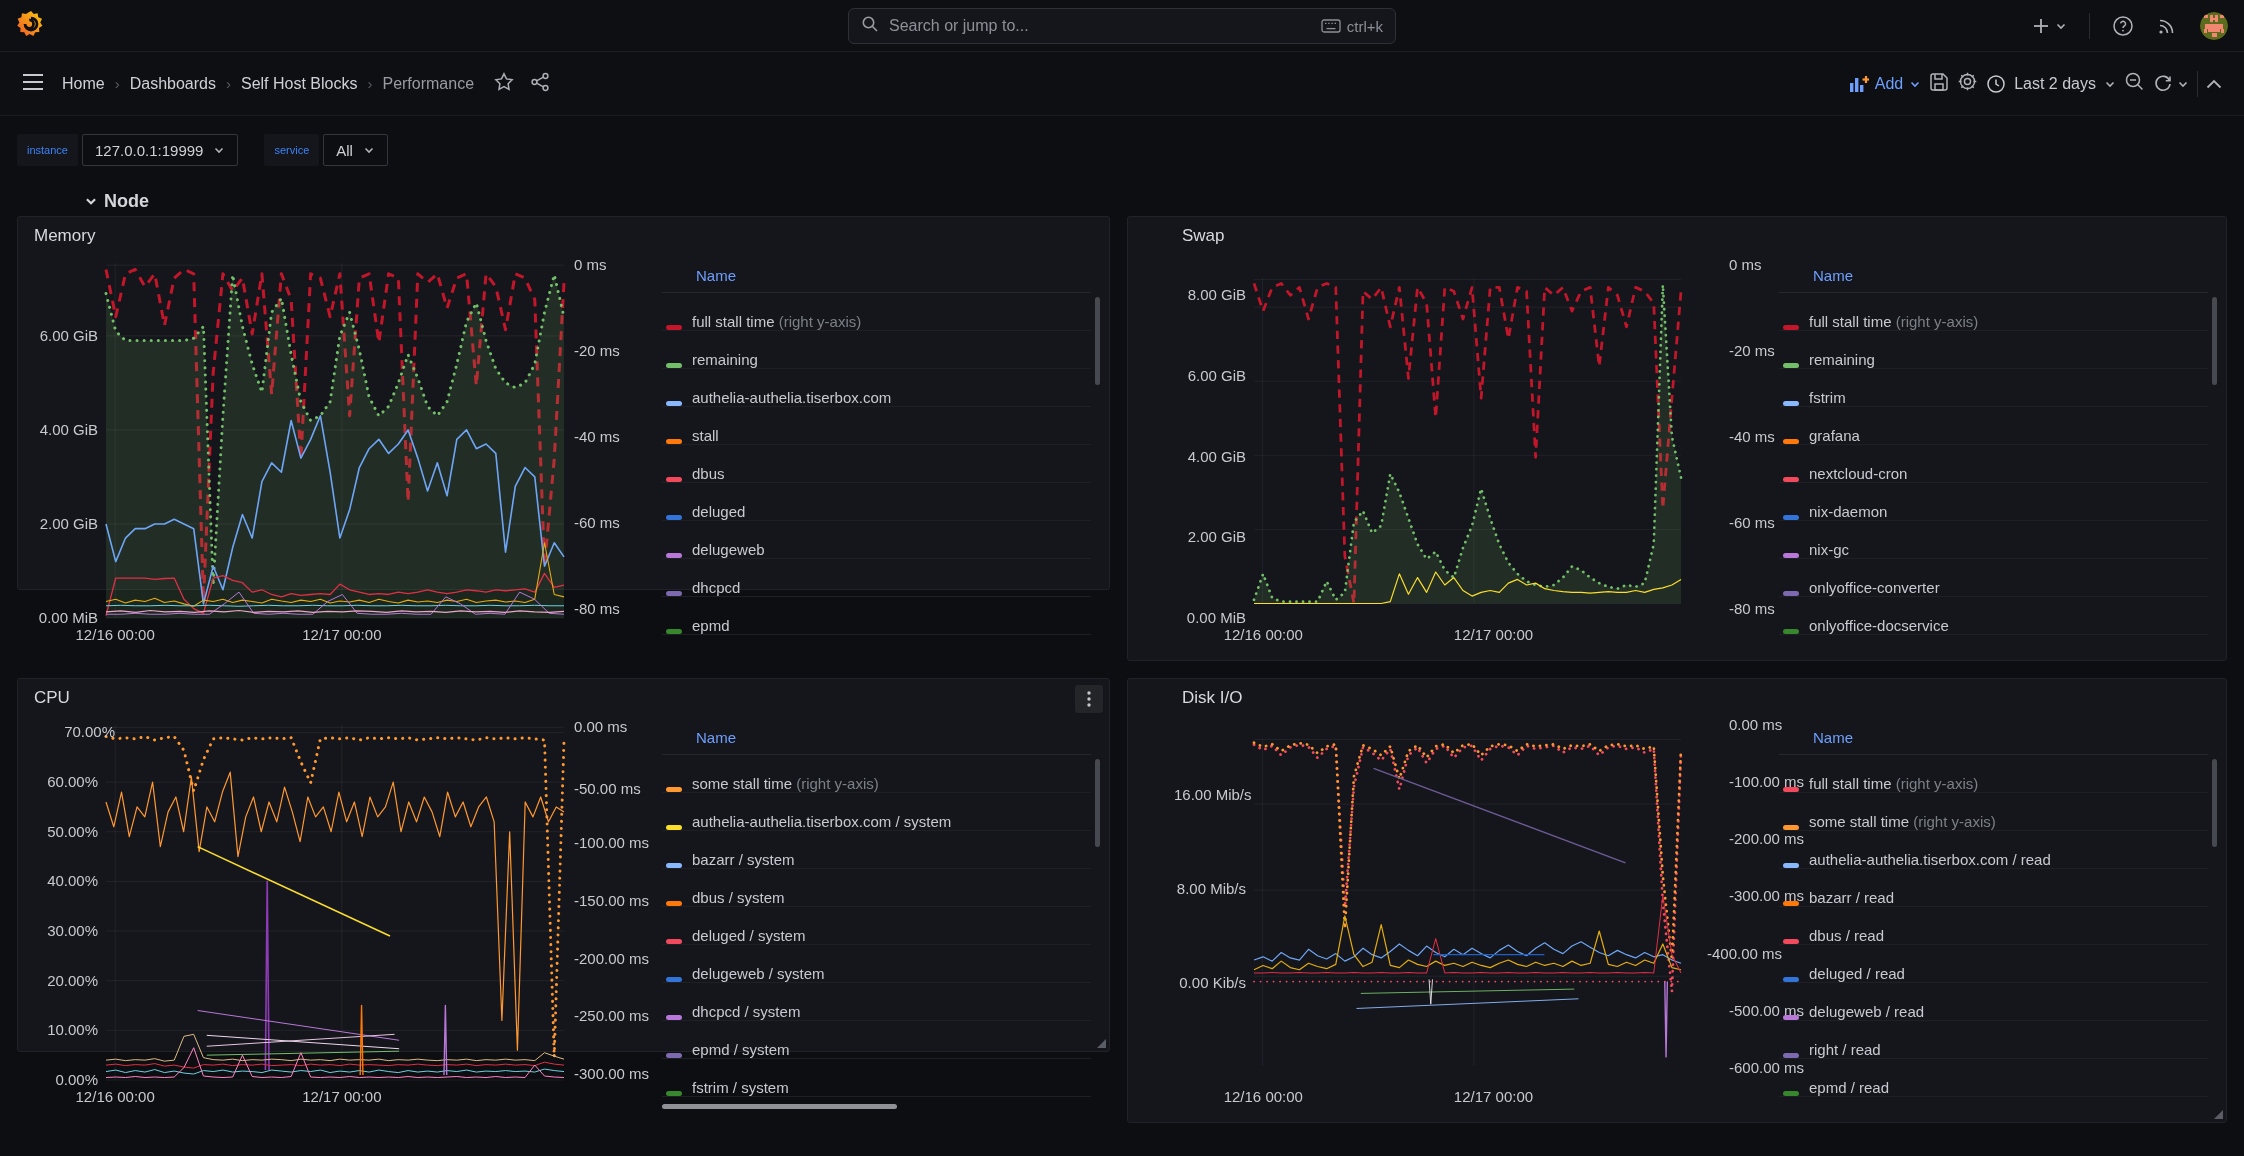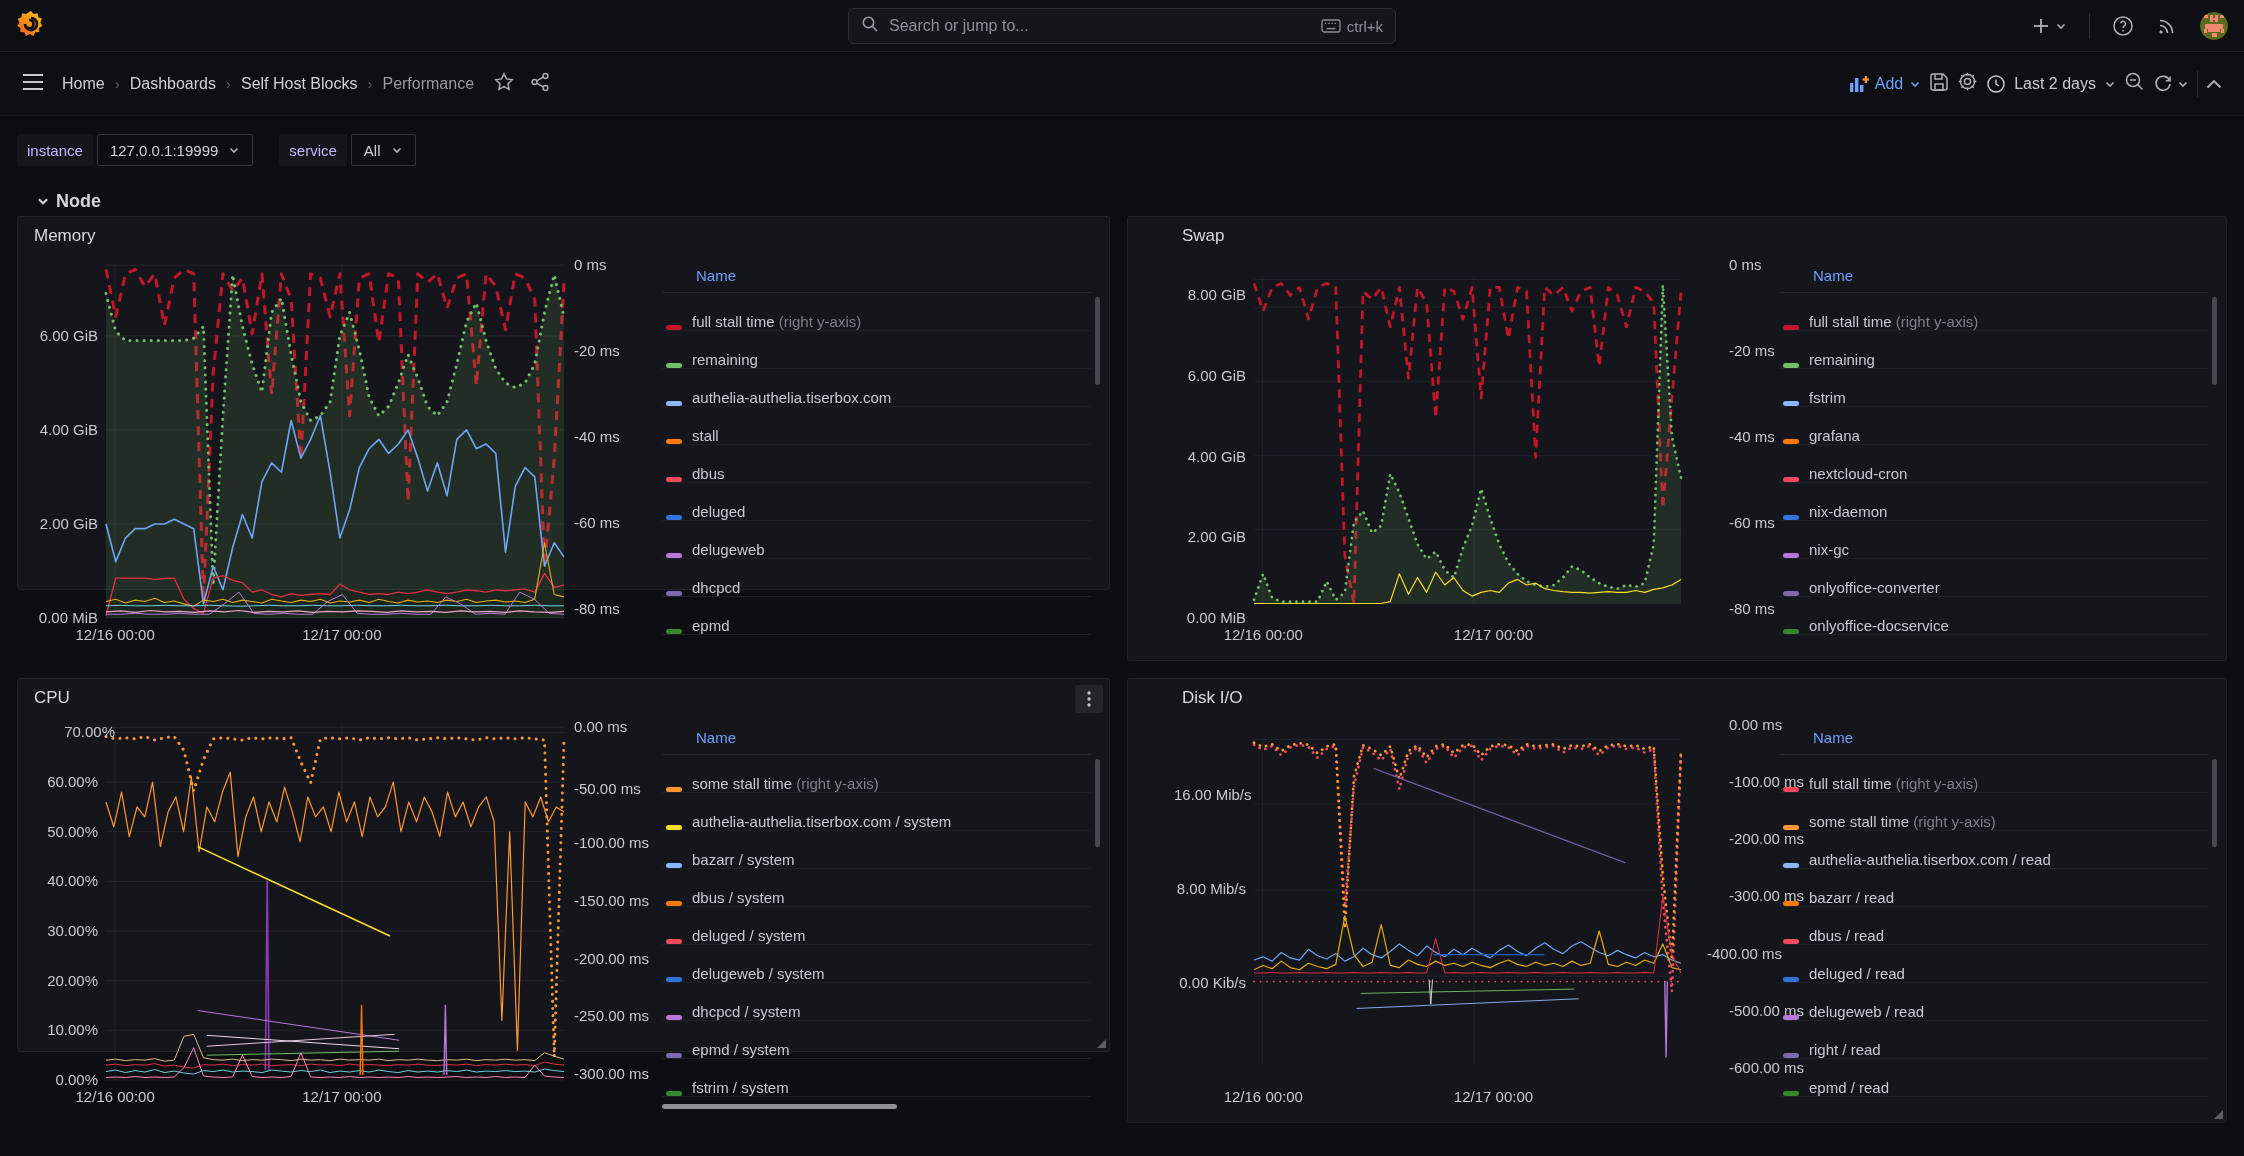--- a/index.html
+++ b/index.html
@@ -26,26 +26,26 @@
   .crumb.current { color:#9a9ba2; }
   .crumb-sep { color:#5a5c63; font-size:15px; }
   .crumb-icons { display:flex; align-items:center; gap:16px; margin-left:2px; }
   .bar-right { margin-left:auto; display:flex; align-items:center; gap:8px; }
   .add-btn { display:flex; align-items:center; gap:6px; color:#6e9fff; font-size:16px; font-weight:500; }
   .timepick { display:flex; align-items:center; gap:8px; color:#c9cad1; font-size:16px; }
   
   .vars { display:flex; align-items:center; gap:26px; padding:18px 17px 0 17px; }
   .varpair { display:flex; align-items:center; gap:4px; }
   .varlabel { height:32px; display:flex; align-items:center; padding:0 10px;
-    background:#15161b; color:#c4b5fd; font-size:15px; border-radius:2px; }
+    background:#15161b; color:#3b82f6; font-size:11px; border-radius:2px; }
   .varvalue { height:32px; display:flex; align-items:center; gap:10px; padding:0 12px;
     border:1px solid #34363d; color:#d0d1d6; font-size:15px; border-radius:2px; background:#0d0e12; }
   
   .section-head { display:flex; align-items:center; gap:6px; padding:24px 0 0 36px;
-    font-size:18px; font-weight:600; color:#d5d6db; height:46px; cursor:pointer; }
+    font-size:18px; font-weight:600; color:#d5d6db; height:46px; cursor:pointer;margin-left:48px; }
   
   .dash { padding:4px 17px 0 17px; }
   .prow { display:flex; gap:17px; margin-bottom:17px; }
   .panel { background:#15161b; border:1px solid #202227; border-radius:3px; position:relative; }
   .panel.w1 { width:1093px; height:374px; }
   .panel.w2 { width:1100px; height:445px;padding-left:38px; }
   .panel-header { height:38px; display:flex; align-items:center; padding:0 16px;
     font-size:17px; font-weight:500; color:#d8d9df; }
   .panel-body { display:flex; height:399px; padding:0 8px 6px 8px; }
   .chart-wrap { flex:1; position:relative; }

